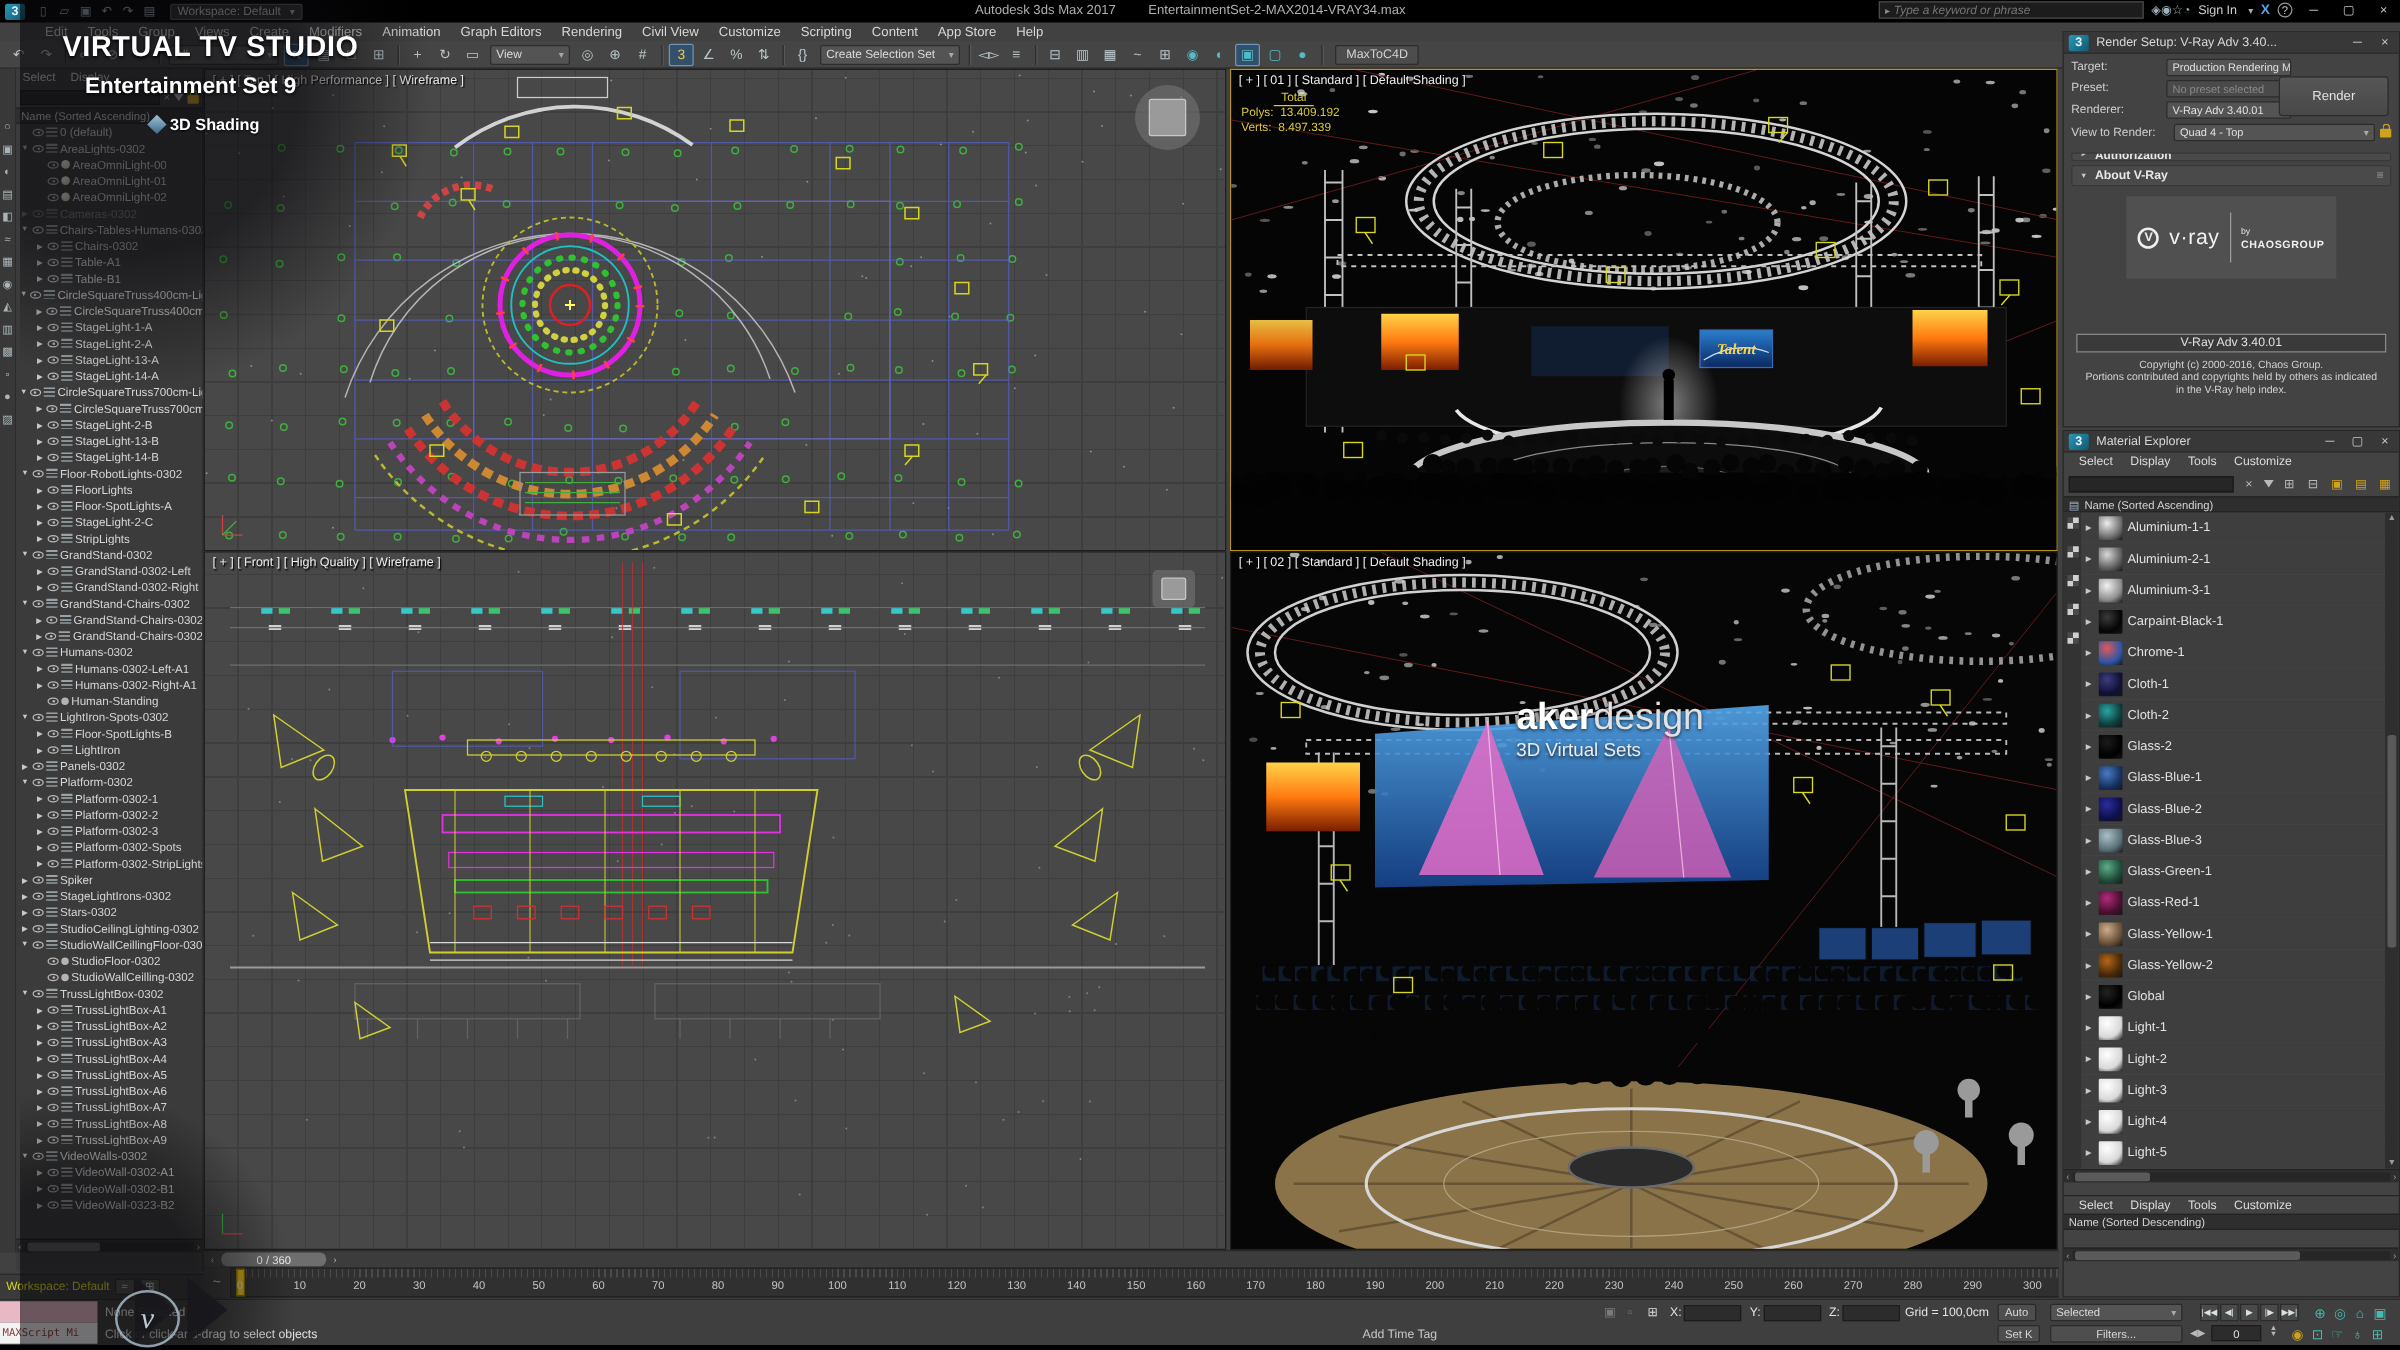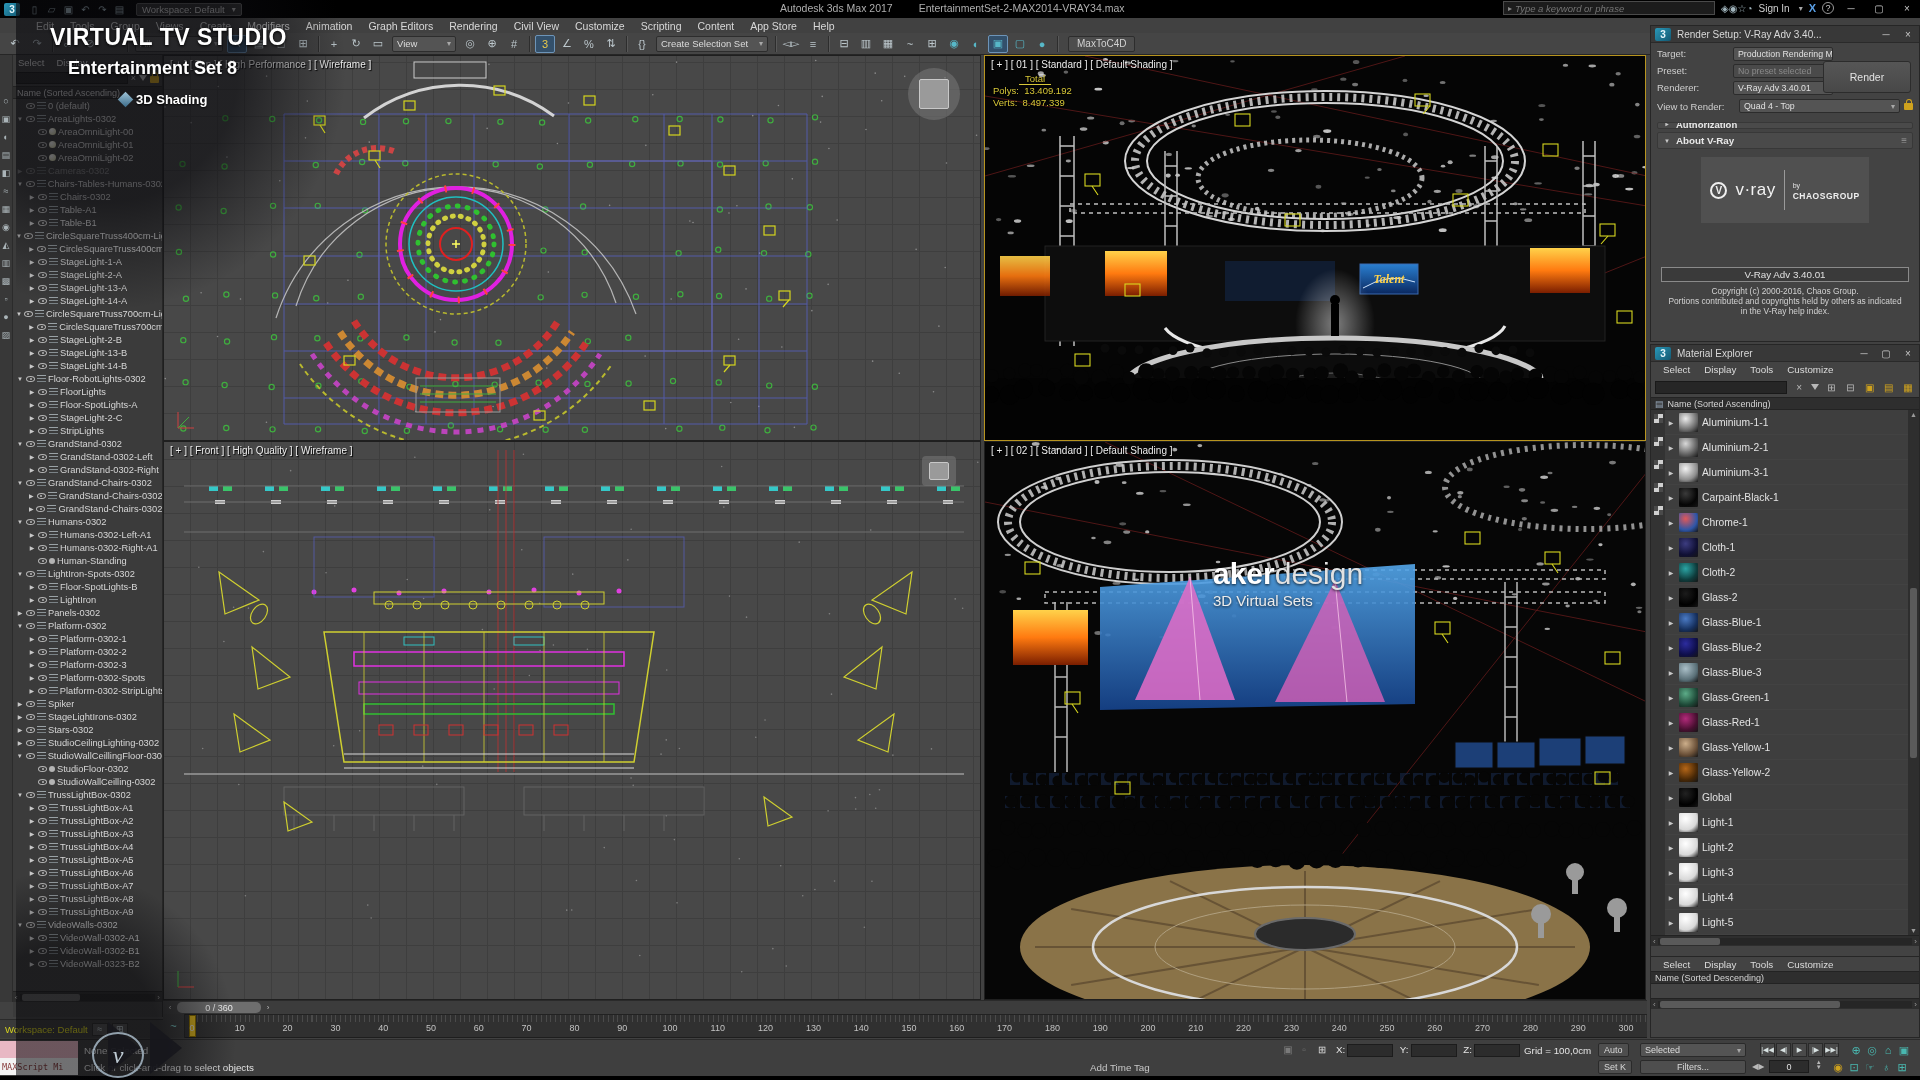--- a/index.html
+++ b/index.html
@@ -2093,20 +2093,20 @@
       <span style="color:#b8b8b8;font-size:8px">◀▶</span>
       <span class="xyz" style="width:40px;color:#e0e0e0;font-size:9px;text-align:center;display:inline-flex;align-items:center;justify-content:center">0</span>
       <span style="color:#b8b8b8;font-size:6px;display:inline-block;line-height:5px">▲<br>▼</span>
     </div>
     <div class="strow" style="left:1830px;top:20px" id="st-nav2"><span class="navic" style="color: rgb(207, 162, 30);">◉</span><span class="navic">⊡</span><span class="navic">☞</span><span class="navic">♁</span><span class="navic">⊞</span></div>
   </div>
   <div id="blackfoot"></div>
 
   <div id="wm">
     <div class="t1">VIRTUAL TV STUDIO</div>
-    <div class="t2">Entertainment Set 8</div>
+    <div class="t2">Entertainment Set 9</div>
     <div class="dlogo"></div>
     <div class="t3">3D Shading</div>
     <span class="chev" style="left:92px;top:1022px"></span>
     <span class="chev" style="left:134px;top:1022px"></span>
     <div id="vlogo">v</div>
   </div>
 </div>
 
 </body></html>

